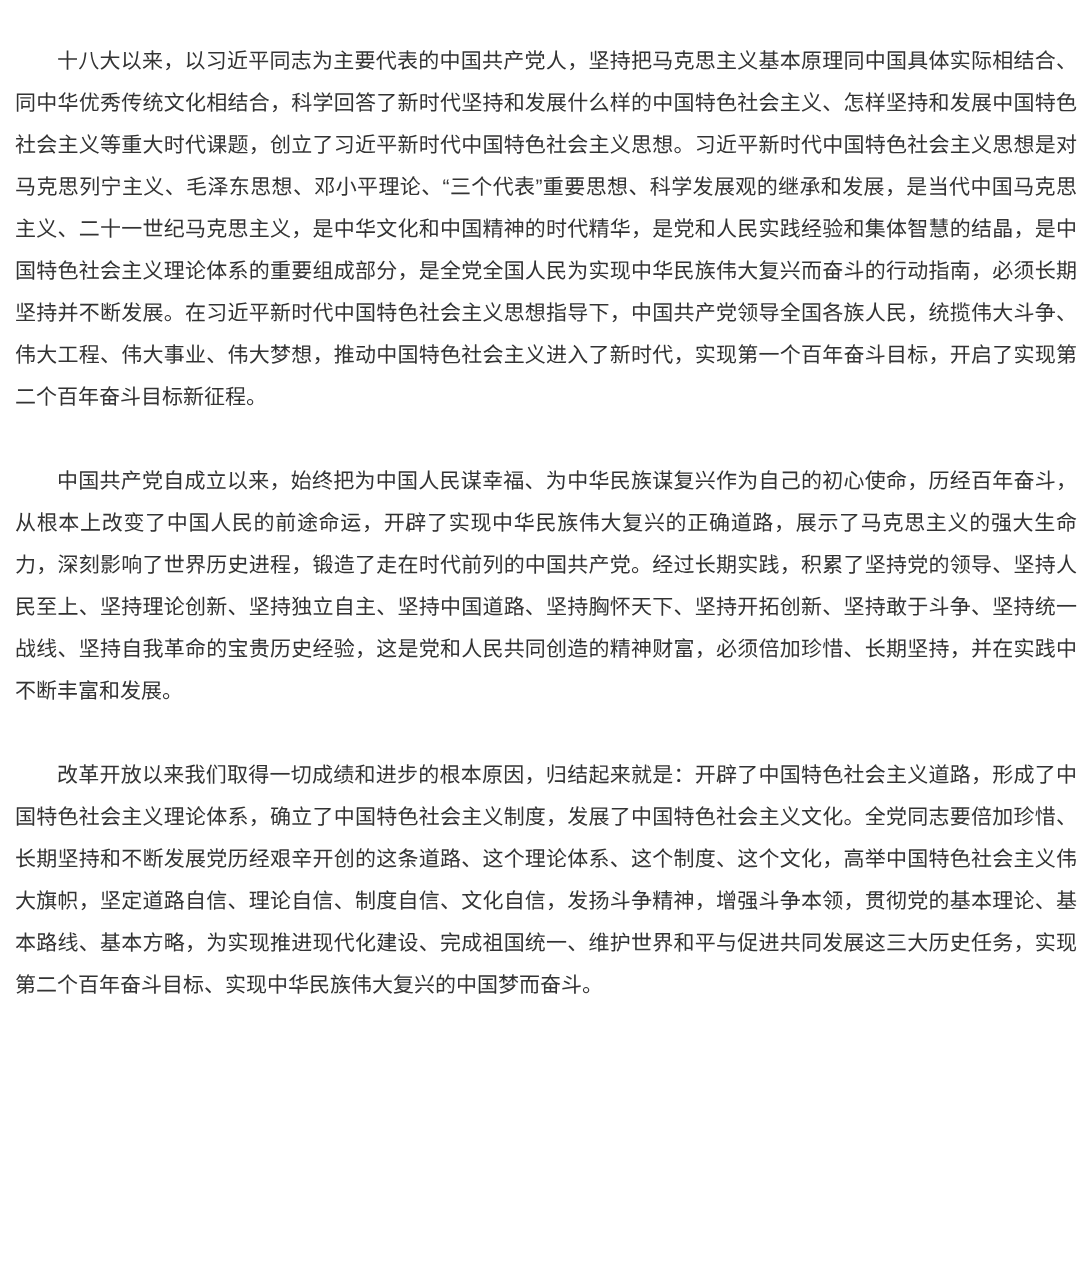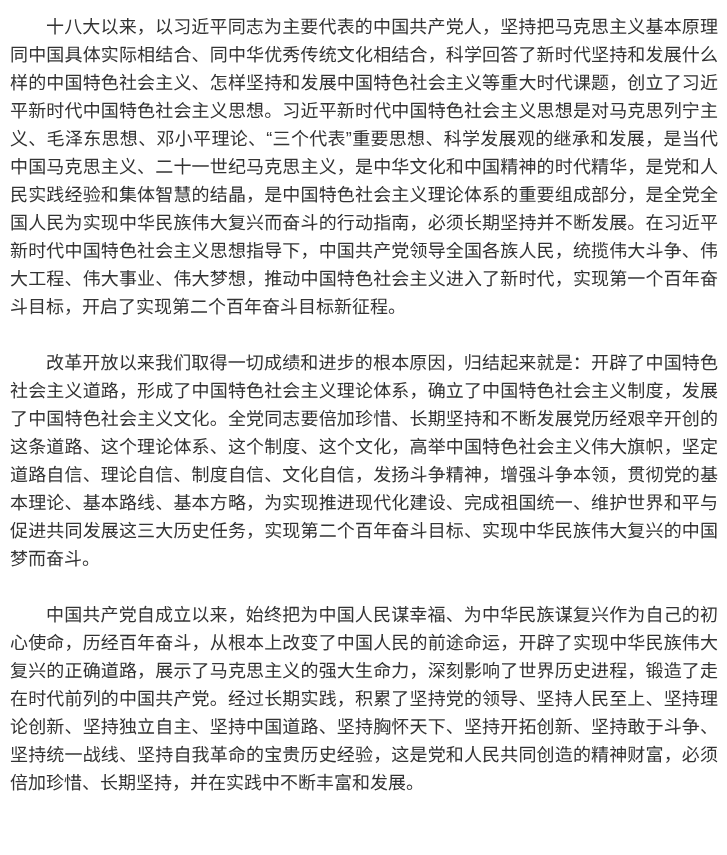--- a/index.html
+++ b/index.html
@@ -10,36 +10,37 @@
   body {
     width: 727px;
     height: 855px;
     overflow: hidden;
   }
   .doc {
     box-sizing: border-box;
     width: 727px;
     padding: 13px 9px 0 10px;
     font-family: "Liberation Sans", "DejaVu Sans", sans-serif;
-    font-size: 18px;
+    font-size: 14px;
     line-height: 28px;
     color: #333333;
     text-align: justify;
     text-justify: inter-ideograph;
+    margin-top: 13px;
   }
   .doc p {
     margin: 0 0 28px 0;
     text-indent: 2em;
     word-break: normal;
     line-break: auto;
   }
   .doc p:last-child {
     margin-bottom: 0;
   }
 </style>
 </head>
 <body>
 
 <main class="doc">
   <p>十八大以来，以习近平同志为主要代表的中国共产党人，坚持把马克思主义基本原理同中国具体实际相结合、同中华优秀传统文化相结合，科学回答了新时代坚持和发展什么样的中国特色社会主义、怎样坚持和发展中国特色社会主义等重大时代课题，创立了习近平新时代中国特色社会主义思想。习近平新时代中国特色社会主义思想是对马克思列宁主义、毛泽东思想、邓小平理论、“三个代表”重要思想、科学发展观的继承和发展，是当代中国马克思主义、二十一世纪马克思主义，是中华文化和中国精神的时代精华，是党和人民实践经验和集体智慧的结晶，是中国特色社会主义理论体系的重要组成部分，是全党全国人民为实现中华民族伟大复兴而奋斗的行动指南，必须长期坚持并不断发展。在习近平新时代中国特色社会主义思想指导下，中国共产党领导全国各族人民，统揽伟大斗争、伟大工程、伟大事业、伟大梦想，推动中国特色社会主义进入了新时代，实现第一个百年奋斗目标，开启了实现第二个百年奋斗目标新征程。</p>
+  <p>中国共产党自成立以来，始终把为中国人民谋幸福、为中华民族谋复兴作为自己的初心使命，历经百年奋斗，从根本上改变了中国人民的前途命运，开辟了实现中华民族伟大复兴的正确道路，展示了马克思主义的强大生命力，深刻影响了世界历史进程，锻造了走在时代前列的中国共产党。经过长期实践，积累了坚持党的领导、坚持人民至上、坚持理论创新、坚持独立自主、坚持中国道路、坚持胸怀天下、坚持开拓创新、坚持敢于斗争、坚持统一战线、坚持自我革命的宝贵历史经验，这是党和人民共同创造的精神财富，必须倍加珍惜、长期坚持，并在实践中不断丰富和发展。</p>
   <p>改革开放以来我们取得一切成绩和进步的根本原因，归结起来就是：开辟了中国特色社会主义道路，形成了中国特色社会主义理论体系，确立了中国特色社会主义制度，发展了中国特色社会主义文化。全党同志要倍加珍惜、长期坚持和不断发展党历经艰辛开创的这条道路、这个理论体系、这个制度、这个文化，高举中国特色社会主义伟大旗帜，坚定道路自信、理论自信、制度自信、文化自信，发扬斗争精神，增强斗争本领，贯彻党的基本理论、基本路线、基本方略，为实现推进现代化建设、完成祖国统一、维护世界和平与促进共同发展这三大历史任务，实现第二个百年奋斗目标、实现中华民族伟大复兴的中国梦而奋斗。</p>
-  <p>中国共产党自成立以来，始终把为中国人民谋幸福、为中华民族谋复兴作为自己的初心使命，历经百年奋斗，从根本上改变了中国人民的前途命运，开辟了实现中华民族伟大复兴的正确道路，展示了马克思主义的强大生命力，深刻影响了世界历史进程，锻造了走在时代前列的中国共产党。经过长期实践，积累了坚持党的领导、坚持人民至上、坚持理论创新、坚持独立自主、坚持中国道路、坚持胸怀天下、坚持开拓创新、坚持敢于斗争、坚持统一战线、坚持自我革命的宝贵历史经验，这是党和人民共同创造的精神财富，必须倍加珍惜、长期坚持，并在实践中不断丰富和发展。</p>
 </main>
 
 </body></html>

